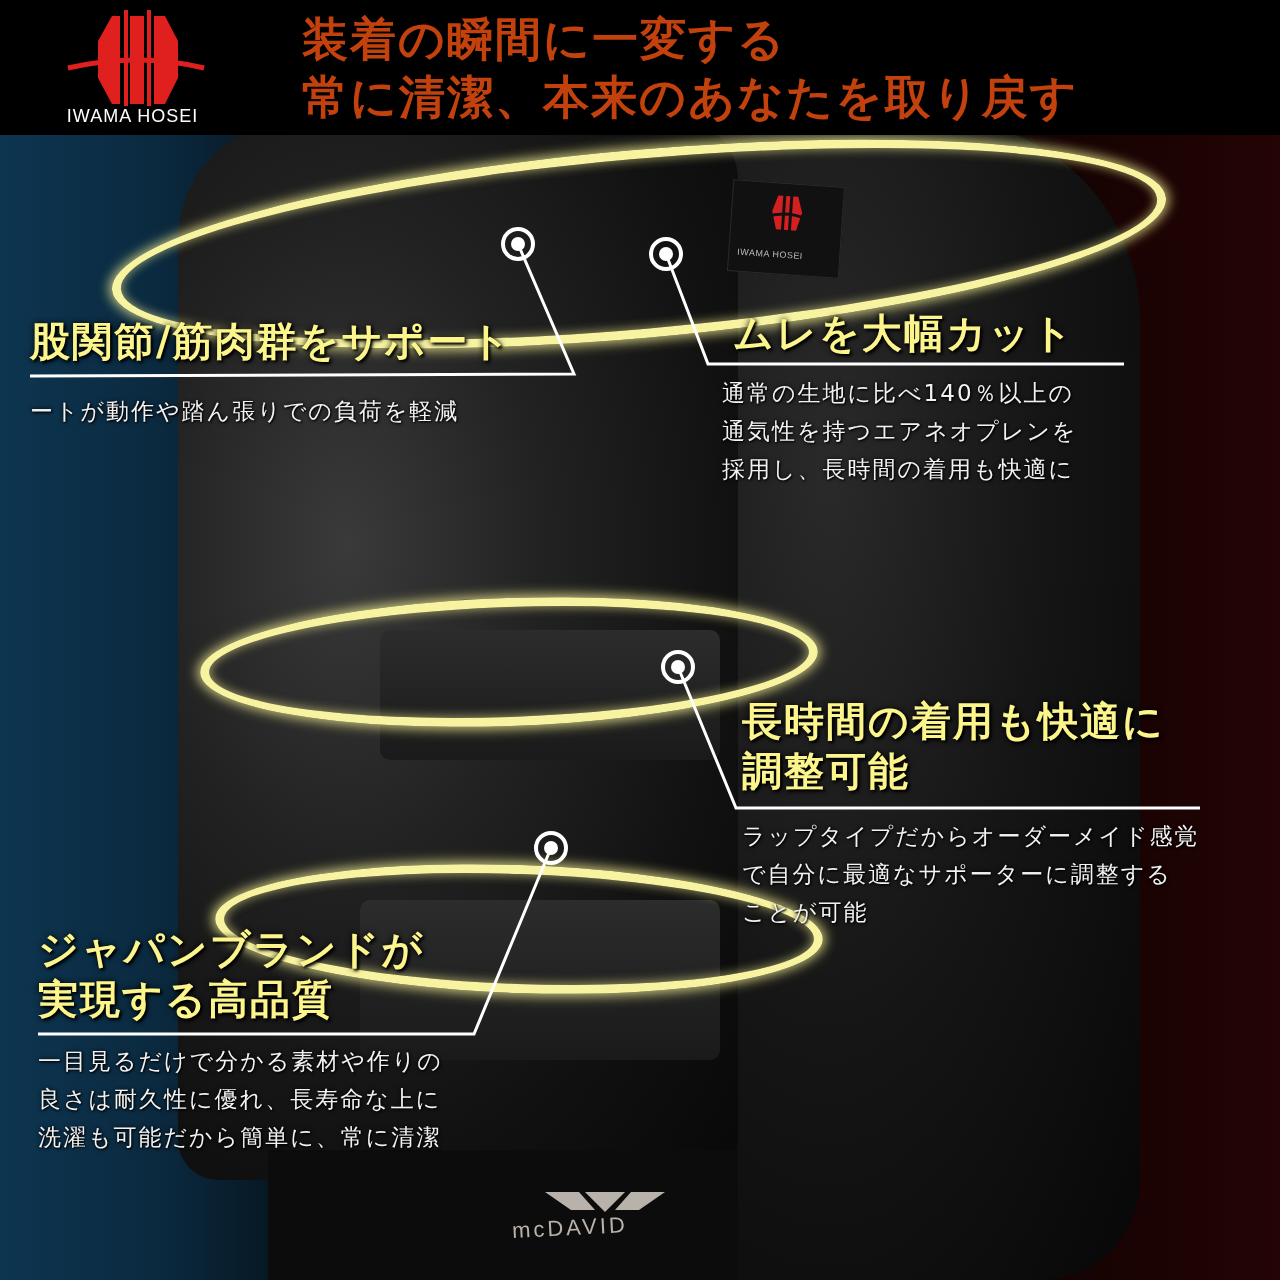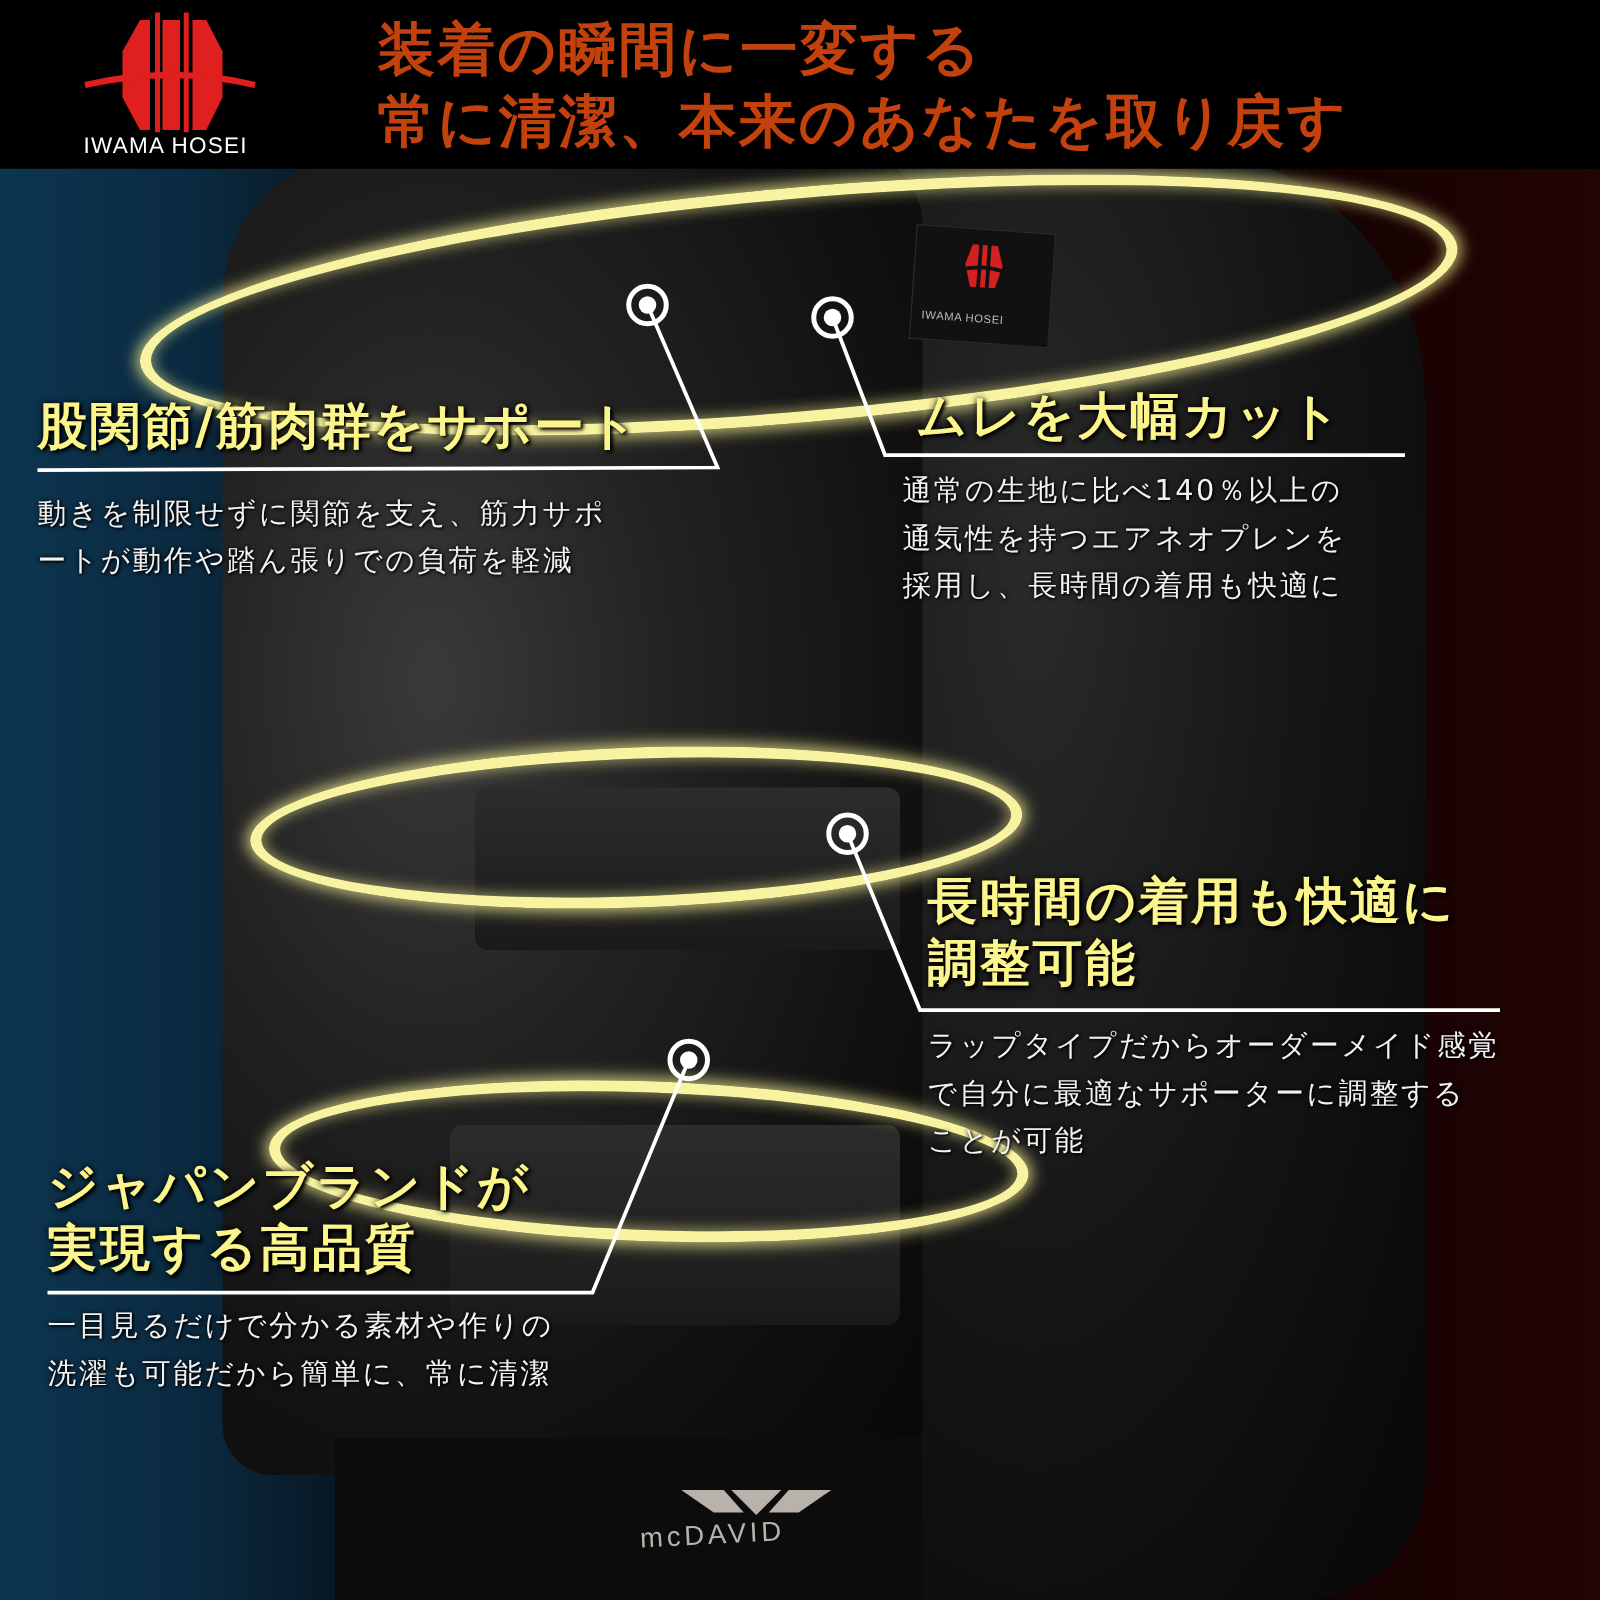--- a/index.html
+++ b/index.html
@@ -77,21 +77,20 @@
     </g>
   </svg>
 
   <div class="dot" style="left:501px;top:227px;"></div>
   <div class="dot" style="left:649px;top:237px;"></div>
   <div class="dot" style="left:661px;top:650px;"></div>
   <div class="dot" style="left:534px;top:831px;"></div>
 
   <div class="title" style="left:30px;top:316px;text-align:right;">股関節/筋肉群をサポート</div>
   <div class="desc" style="left:30px;top:392px;">
-    <div>動きを制限せずに関節を支え、筋力サポ</div>
     <div>ートが動作や踏ん張りでの負荷を軽減</div>
   </div>
 
   <div class="title" style="left:733px;top:308px;">ムレを大幅カット</div>
   <div class="desc" style="left:722px;top:374px;">
     <div>通常の生地に比べ140％以上の</div>
     <div>通気性を持つエアネオプレンを</div>
     <div>採用し、長時間の着用も快適に</div>
   </div>
 
@@ -104,20 +103,21 @@
     <div>で自分に最適なサポーターに調整する</div>
     <div>ことが可能</div>
   </div>
 
   <div class="title" style="left:38px;top:924px;">
     <div>ジャパンブランドが</div>
     <div>実現する高品質</div>
   </div>
   <div class="desc" style="left:38px;top:1042px;">
     <div>一目見るだけで分かる素材や作りの</div>
+    <div>良さは耐久性に優れ、長寿命な上に</div>
     <div>洗濯も可能だから簡単に、常に清潔</div>
   </div>
 
   <div class="header">
     <div class="logo">
       <svg width="225" height="100" viewBox="0 0 225 100">
         <polygon points="92,10 145,10 158,35 158,72 145,98 92,98 78,72 78,35" fill="#e01f1f"></polygon>
         <rect x="100" y="4" width="10" height="96" fill="#000"></rect>
         <rect x="124" y="4" width="10" height="96" fill="#000"></rect>
         <rect x="104" y="4" width="4" height="96" fill="#e01f1f"></rect>

